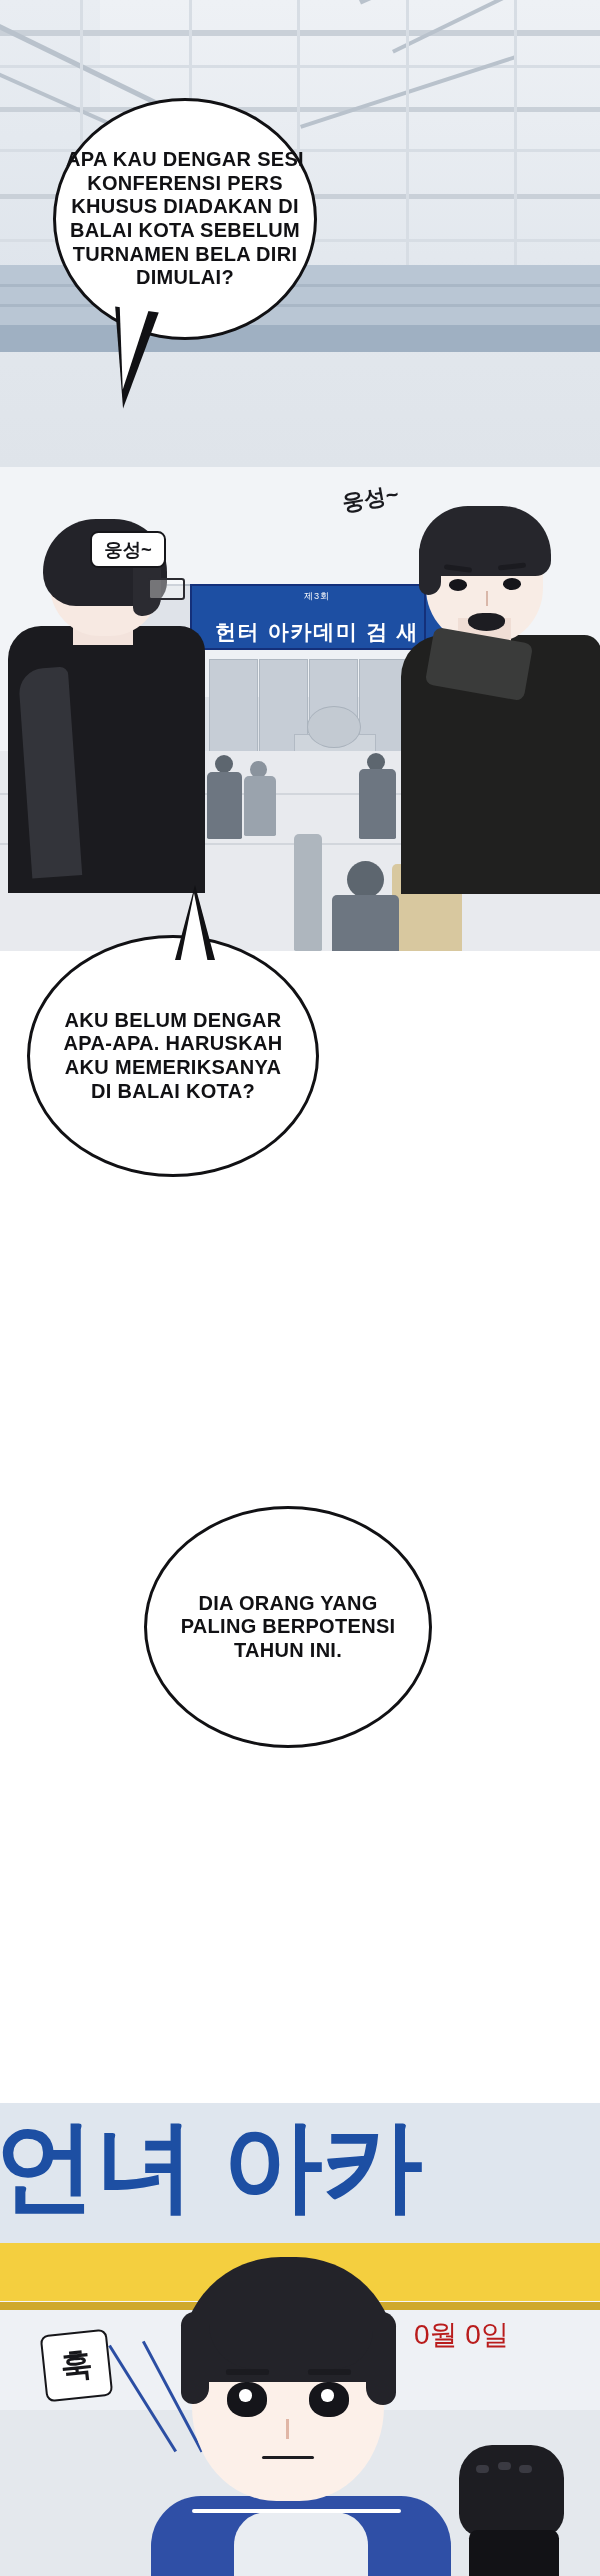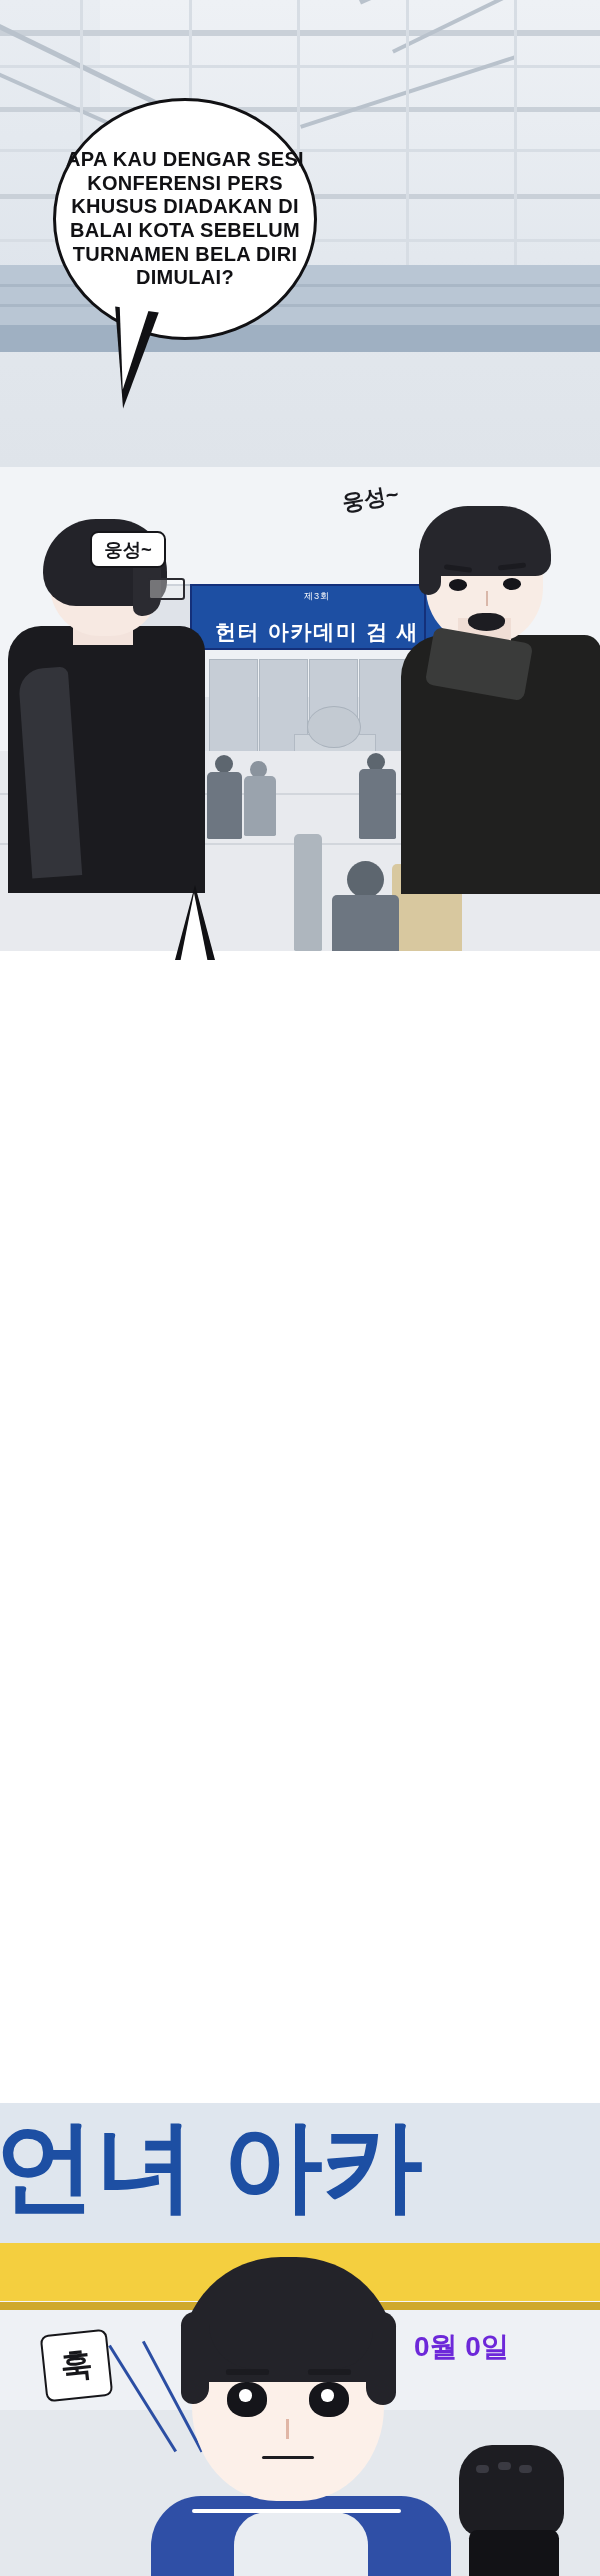--- a/index.html
+++ b/index.html
@@ -287,25 +287,24 @@
   .p3-white {
     position: absolute; left: 0; top: 207px; width: 601px; height: 100px;
     background: #eef1f5;
   }
   .p3-floor {
     position: absolute; left: 0; top: 307px; width: 601px; height: 166px;
     background: #e4e8ed;
   }
   .p3-subtext {
     position: absolute;
-    font-weight: 700;
-    color: #6d28d9;
+    font-weight: 400;
+    color: #b91c1c;
     font-size: 28px;
     white-space: nowrap;
-    margin-top: 12px;
   }
 
   
   #hwi { position: absolute; left: 159px; top: 159px; width: 284px; height: 315px; }
   #hwi .head {
     position: absolute; left: 33px; top: 25px; width: 192px; height: 214px;
     background: #fcf0e9;
     border-radius: 47% 47% 44% 44%;
   }
   #hwi .hair {
@@ -544,23 +543,34 @@
 TURNAMEN BELA DIRI
 DIMULAI?</div>
     </div>
   </div>
 
   <div class="panel" id="panel2">
   </div>
 
   <div class="tail" style="left:175px;top:885px;border-left:20px solid transparent;border-right:20px solid transparent;border-bottom:0;border-top:75px solid #111114;transform:rotate(180deg);"></div>
   <div class="tail-fill" style="left:180px;top:893px;border-left:14px solid transparent;border-right:14px solid transparent;border-top:70px solid #ffffff;transform:rotate(180deg);"></div>
-
-
-
+  <div class="bubble bubble-oval" id="b2">
+    <div class="btxt">AKU BELUM DENGAR
+APA-APA. HARUSKAH
+AKU MEMERIKSANYA
+DI BALAI KOTA?</div>
+  </div>
+
+
+
+  <div class="bubble bubble-oval" id="b5">
+    <div class="btxt">DIA ORANG YANG
+PALING BERPOTENSI
+TAHUN INI.</div>
+  </div>
 
   <div class="panel" id="panel3">
     <div class="p3-bluebar"></div>
     <div class="p3-bigtext" style="left:-5px;top:11.7px;font-size:100px;">언녀 아카</div>
     <div class="p3-yellow"></div>
     <div class="p3-yellow-edge"></div>
     <div class="p3-white"></div>
     <div class="p3-floor"></div>
     <div class="p3-subtext" style="left:414px;top:213px;">0월 0일</div>
 

